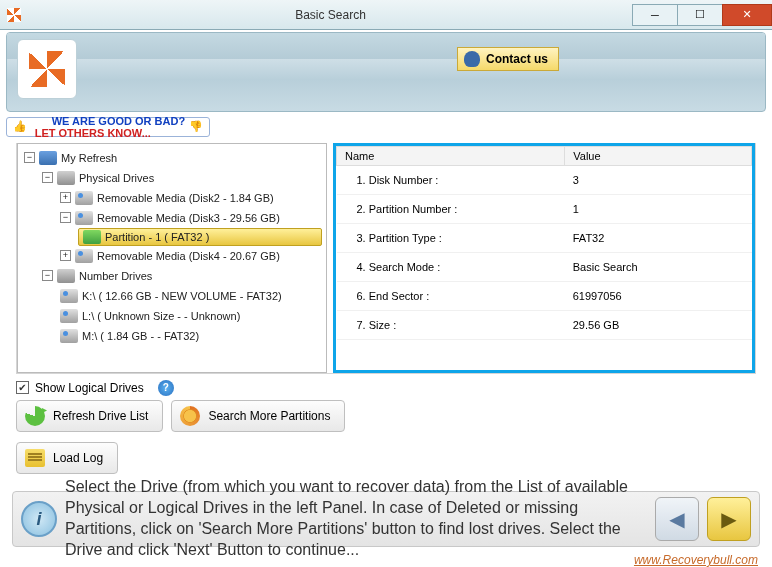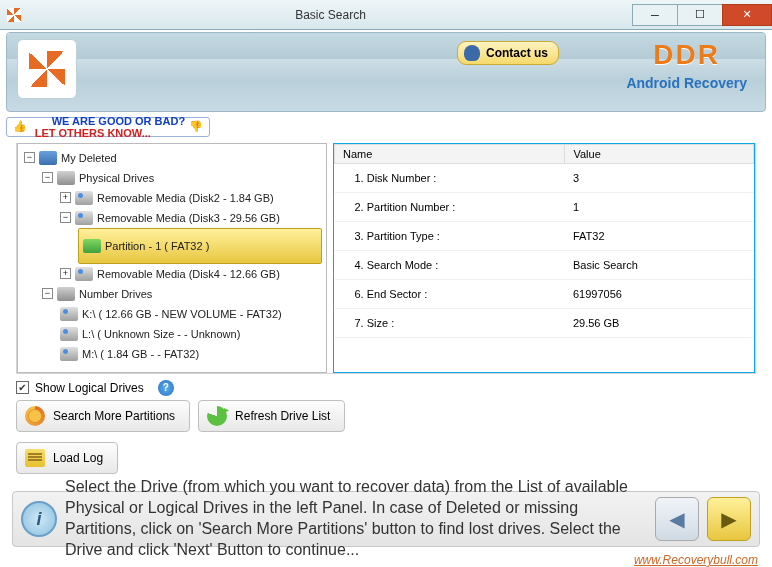--- a/index.html
+++ b/index.html
@@ -11,21 +11,21 @@
 .titlebar .title { flex: 1; text-align: center; font-size: 12px; color: #333; }
 .titlebar .winbtns { display: flex; }
 .winbtn { width: 46px; height: 22px; border: 1px solid #8aaab5; background: #e8f2f5; display:flex; align-items:center; justify-content:center; font-size: 11px; cursor:pointer; margin-left:-1px; }
 .winbtn.close { background: #d04a2a; color: #fff; border-color:#b03a1a; width: 50px; }
 
 
 .banner { height: 80px; background: linear-gradient(#eaf2f6, #b8cfda 60%, #c8dbe4); position: relative; border: 1px solid #9bb8c4; margin: 2px 6px 0 6px; border-radius:4px; overflow:hidden; }
 .banner::before { content:""; position:absolute; top:0; left:0; right:0; height:26px; background:linear-gradient(#c4d9e2,#b4cbd6); }
 .logo-box { position:absolute; top:6px; left:10px; width:60px; height:60px; background:#fff; border:1px solid #bcd0d8; border-radius:6px; display:flex; align-items:center; justify-content:center; }
 .logo-chip { width:36px; height:36px; background:repeating-conic-gradient(#e86b24 0 12%, #fff 12% 25%); border-radius:3px; }
-.contact-btn { position:absolute; top:8px; left:450px; height:24px; background:linear-gradient(#fff3c0,#f5d96a); border:1px solid #caa938; border-radius:9px; padding:0 10px 0 28px; font-size:12px; font-weight:bold; display:flex; align-items:center; cursor:pointer; }
+.contact-btn { position:absolute; top:14px; left:450px; height:24px; background:linear-gradient(#fff3c0,#f5d96a); border:1px solid #caa938; border-radius:0; padding:0 10px 0 28px; font-size:12px; font-weight:bold; display:flex; align-items:center; cursor:pointer; }
 .contact-btn::before { content:""; position:absolute; left:6px; width:16px; height:16px; background:#3a6aa8; border-radius:50% 50% 40% 40%; }
 .brand { position:absolute; right:18px; top:8px; text-align:center; }
 .brand-ddr { font-size:28px; font-weight:bold; color:#ec7b1a; letter-spacing:2px; text-shadow:0 1px 0 #fff; line-height:1; }
 .brand-sub { font-size:14px; font-weight:bold; color:#2a72bd; margin-top:6px; }
 
 
 .promo-wrap { margin: 4px 6px 0 6px; }
 .promo { display:inline-flex; align-items:center; height:20px; border:1px solid #9bb3d9; border-radius:3px; background:#fff; padding:0 6px; font:11px monospace; }
 .promo .thumb-up { color:#2a6ad0; margin-right:4px; }
 .promo .line1 { color:#1040c0; font-weight:bold;padding-left:21px; }
@@ -38,24 +38,24 @@
 .tree ul { list-style:none; padding-left:18px; }
 .tree > ul { padding-left:2px; }
 .node { display:flex; align-items:center; gap:4px; font-size:11px; color:#222; height:20px; white-space:nowrap; cursor:pointer; }
 .toggle { width:11px; height:11px; border:1px solid #888; display:flex; align-items:center; justify-content:center; font-size:9px; line-height:1; background:#fff; }
 .node .dicon { width:18px; height:14px; }
 .icon-computer { background:linear-gradient(#6aa0e0,#3a70b0); border-radius:2px; }
 .icon-hdd { background:linear-gradient(#d0d0d0,#909090); border-radius:2px; }
 .icon-drive { background:linear-gradient(#e0e0e0,#a0a0a0); border-radius:2px; position:relative; }
 .icon-drive::after { content:""; position:absolute; top:2px; left:3px; width:5px; height:5px; background:#4a90e0; border-radius:50%; }
 .icon-part { background:linear-gradient(#80d860,#40a040); border-radius:2px; }
-.selected { background:linear-gradient(#fff09a,#e8c640); border:1px solid #c0a020; border-radius:2px; padding:10px 4px; height:auto; }
-
-
-.detail-panel { flex:1; height:230px; border:1px solid #0ea5e9; background:#fff; }
+.selected { background:linear-gradient(#fff09a,#e8c640); border:1px solid #c0a020; border-radius:2px; padding:1px 4px; height:auto; }
+
+
+.detail-panel { flex:1; height:230px; border:3px solid #0ea5e9; background:#fff; }
 .detail-panel table { width:100%; border-collapse:collapse; font-size:11px; }
 .detail-panel th { text-align:left; font-weight:normal; background:#f4f4f4; border:1px solid #ddd; padding:3px 8px; }
 .detail-panel td { padding:8px 8px; border-bottom:1px solid #f0f0f0; }
 .detail-panel td.nm { width:55%; padding-left:20px; }
 
 
 .controls-line { margin:6px 16px 0 16px; display:flex; align-items:center; gap:6px; font-size:12px; }
 .checkbox { width:13px; height:13px; border:1px solid #666; background:#fff; display:flex; align-items:center; justify-content:center; font-size:10px; color:#333; }
 .help-icon { width:16px; height:16px; border-radius:50%; background:radial-gradient(#5ab0f0,#2a70c0); color:#fff; display:flex; align-items:center; justify-content:center; font-size:10px; font-weight:bold; margin-left:8px; cursor:pointer; }
 
@@ -95,24 +95,20 @@
     <div class="winbtn">☐</div>
     <div class="winbtn close">✕</div>
   </div>
 </div>
 
 <div class="banner">
   <div class="logo-box">
       <div class="logo-chip"></div>
     </div>
   <div class="contact-btn">Contact us</div>
-  <div class="brand">
-    <div class="brand-ddr">DDR</div>
-    <div class="brand-sub">Android Recovery</div>
-  </div>
 </div>
 
 <div class="promo-wrap">
   <div class="promo">
     <span class="thumb-up">👍</span>
     <div>
       <div class="line1">WE ARE GOOD OR BAD?</div>
       <div class="line2" style="display:inline">LET OTHERS KNOW...</div>
     </div>
     <span class="thumb-down">👎</span>
@@ -120,21 +116,21 @@
 </div>
 
 <div class="main">
   <div class="tree-panel">
     <div class="tree">
       <ul>
         <li>
           <div class="node">
               <span class="toggle">−</span>
               <span class="dicon icon-computer"></span>
-              <span>My Deleted</span>
+              <span>My Refresh</span>
             </div>
           <ul>
             <li>
               <div class="node">
                   <span class="toggle">−</span>
                   <span class="dicon icon-hdd"></span>
                   <span>Physical Drives</span>
                 </div>
               <ul>
                 <li>
@@ -156,21 +152,21 @@
                           <span class="dicon icon-part"></span>
                           <span>Partition - 1 ( FAT32 )</span>
                         </div>
                       </li>
                   </ul>
                 </li>
                 <li>
                     <div class="node">
                       <span class="toggle">+</span>
                       <span class="dicon icon-drive"></span>
-                      <span>Removable Media (Disk4 - 12.66 GB)</span>
+                      <span>Removable Media (Disk4 - 20.67 GB)</span>
                     </div>
                   </li>
               </ul>
             </li>
             <li>
               <div class="node">
                   <span class="toggle">−</span>
                   <span class="dicon icon-hdd"></span>
                   <span>Number Drives</span>
                 </div>
@@ -239,26 +235,26 @@
   </div>
 </div>
 
 <div class="controls-line">
   <span class="checkbox">✔</span>
   <span>Show Logical Drives</span>
   <span class="help-icon">?</span>
 </div>
 <div class="btn-row">
   <div class="bigbtn">
+      <span class="bicn ic-refresh"></span>
+      <span>Refresh Drive List</span>
+    </div>
+  <div class="bigbtn">
       <span class="bicn ic-search"></span>
       <span>Search More Partitions</span>
-    </div>
-  <div class="bigbtn">
-      <span class="bicn ic-refresh"></span>
-      <span>Refresh Drive List</span>
     </div>
 </div>
 <div class="btn-row" style="margin-top:10px">
   <div class="bigbtn">
       <span class="ic-load"></span>
       <span>Load Log</span>
     </div>
 </div>
 
 <div class="footer">

